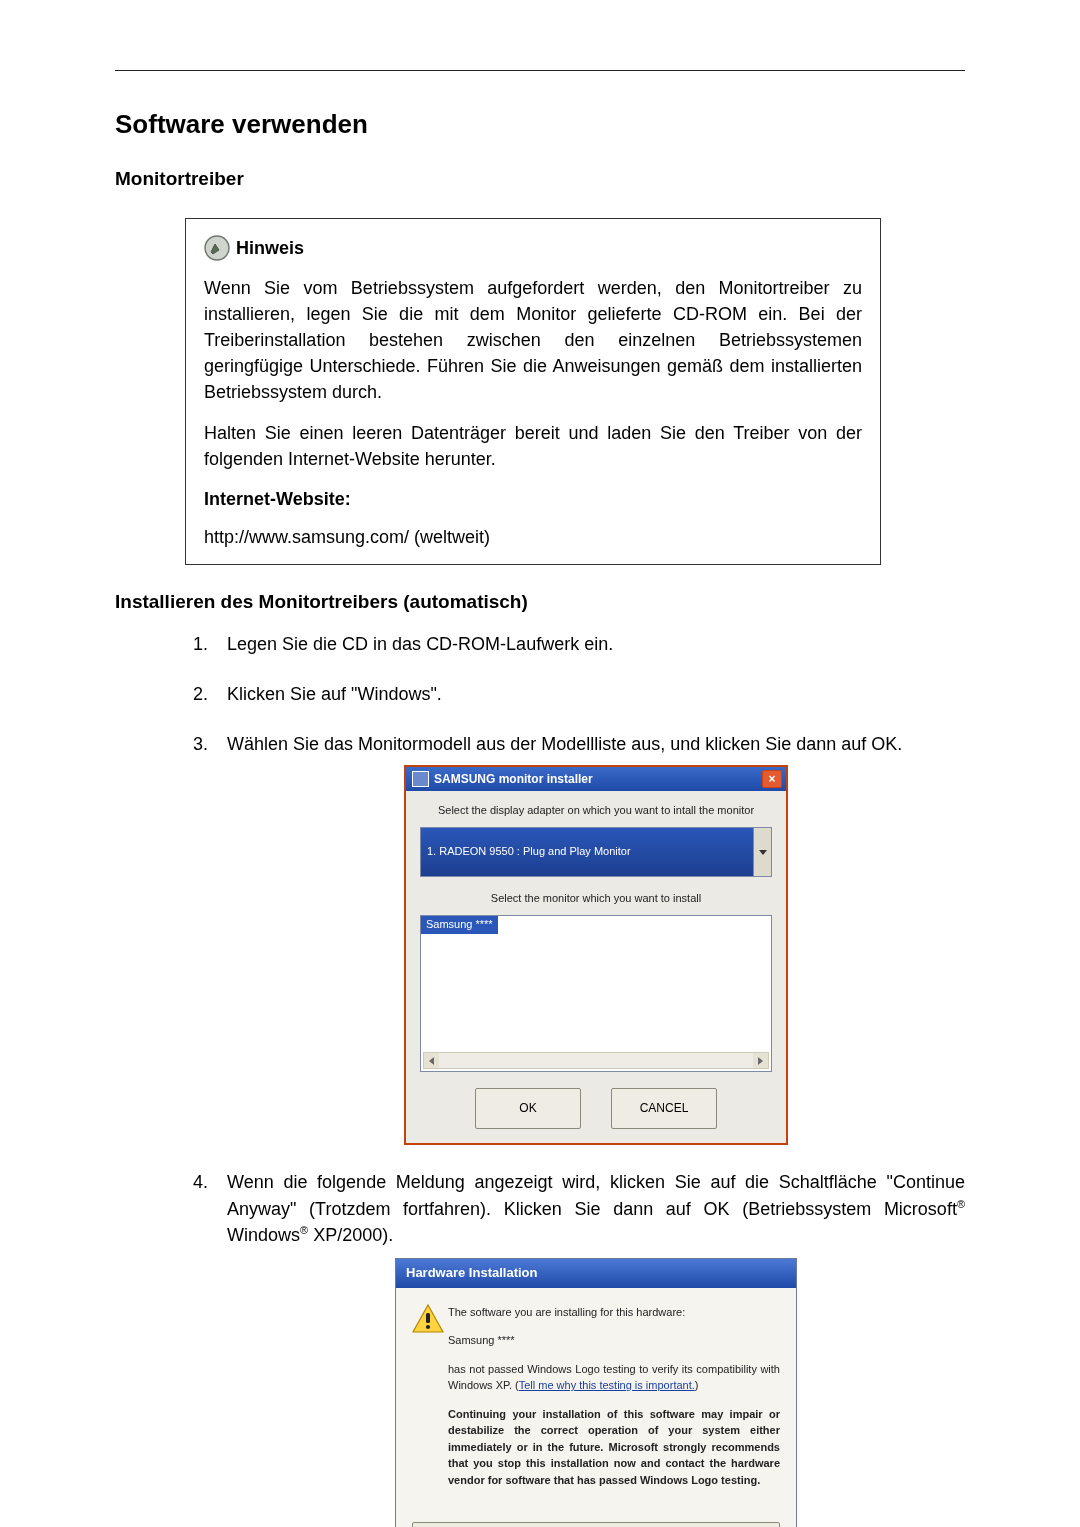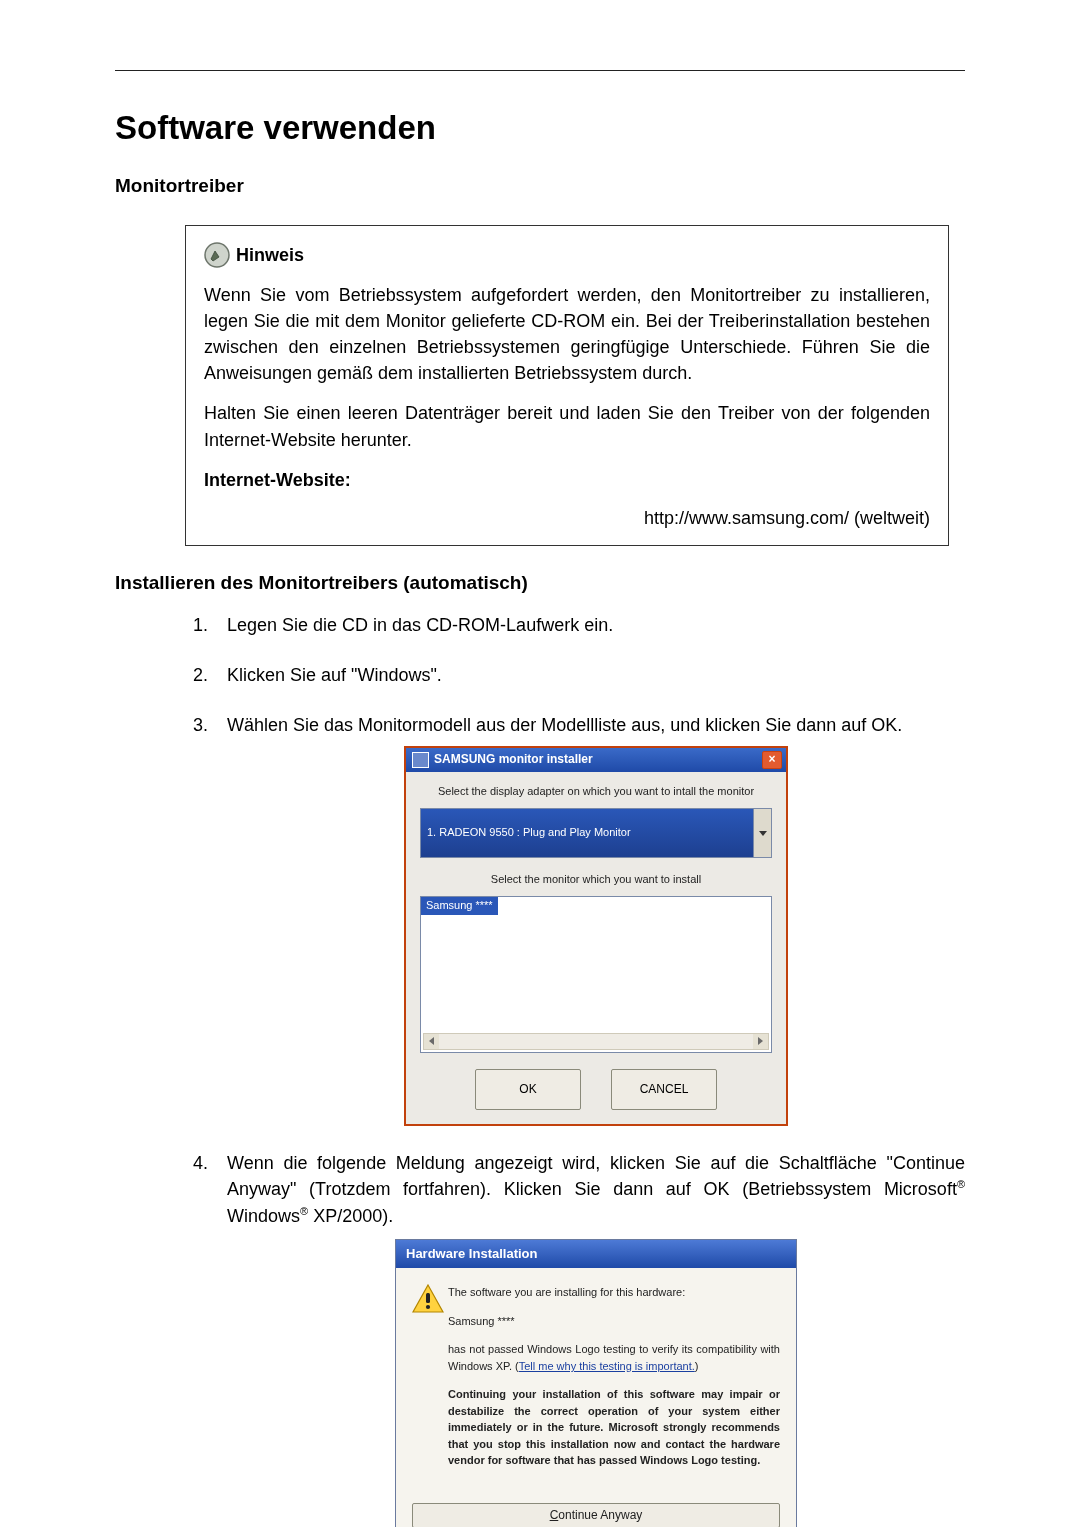--- a/index.html
+++ b/index.html
@@ -17,48 +17,48 @@
     padding: 70px 115px 80px 115px;
     position: relative;
   }
   .hr-top, .hr-bottom {
     border: none;
     border-top: 1.5px solid #222;
     margin: 0;
   }
   .hr-top { margin-bottom: 38px; }
   h1.page-title {
-    font-size: 33px;
+    font-size: 26px;
     font-weight: bold;
     margin: 8px 0 28px 0;
   }
   h2.section {
     font-size: 19px;
     font-weight: bold;
     margin: 0 0 28px 0;
   }
   .note-box {
     margin-left: 70px;
     border: 1px solid #333;
     padding: 16px 18px 14px 18px;
-    width: 764px;
+    width: 696px;
     font-size: 18px;
     line-height: 1.45;
     box-sizing: border-box;
   }
   .note-title-row {
     display: flex;
     align-items: center;
     gap: 6px;
     margin-bottom: 14px;
   }
   .note-title { font-weight: bold; font-size: 18px; }
   .note-para { margin: 0 0 14px 0; text-align: justify; }
   .note-label { font-weight: bold; }
-  .url { margin: 12px 0 0 0; text-align: right; }
+  .url { margin: 12px 0 0 0; }
   h2.section2 {
     font-size: 19px;
     font-weight: bold;
     margin: 26px 0 18px 0;
   }
   ol.steps {
     margin: 0 0 0 70px;
     padding-left: 28px;
     font-size: 18px;
     line-height: 1.45;

